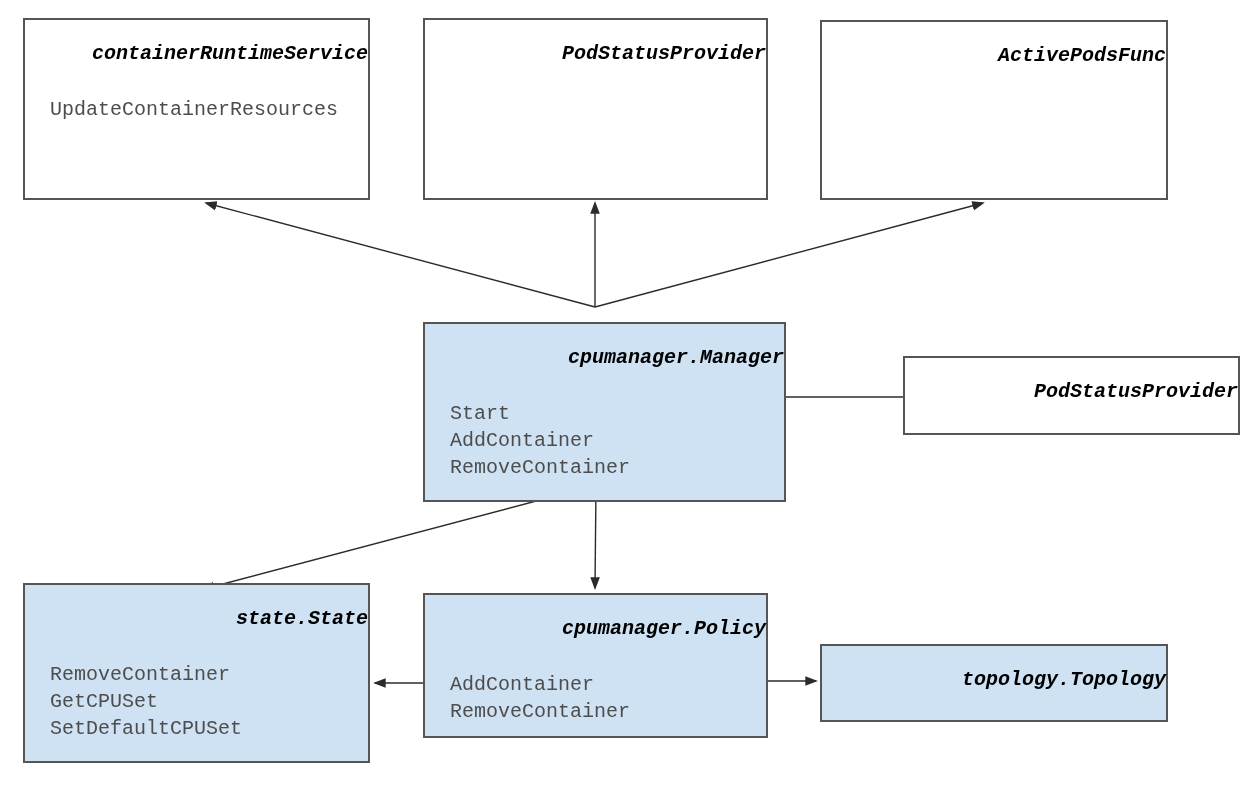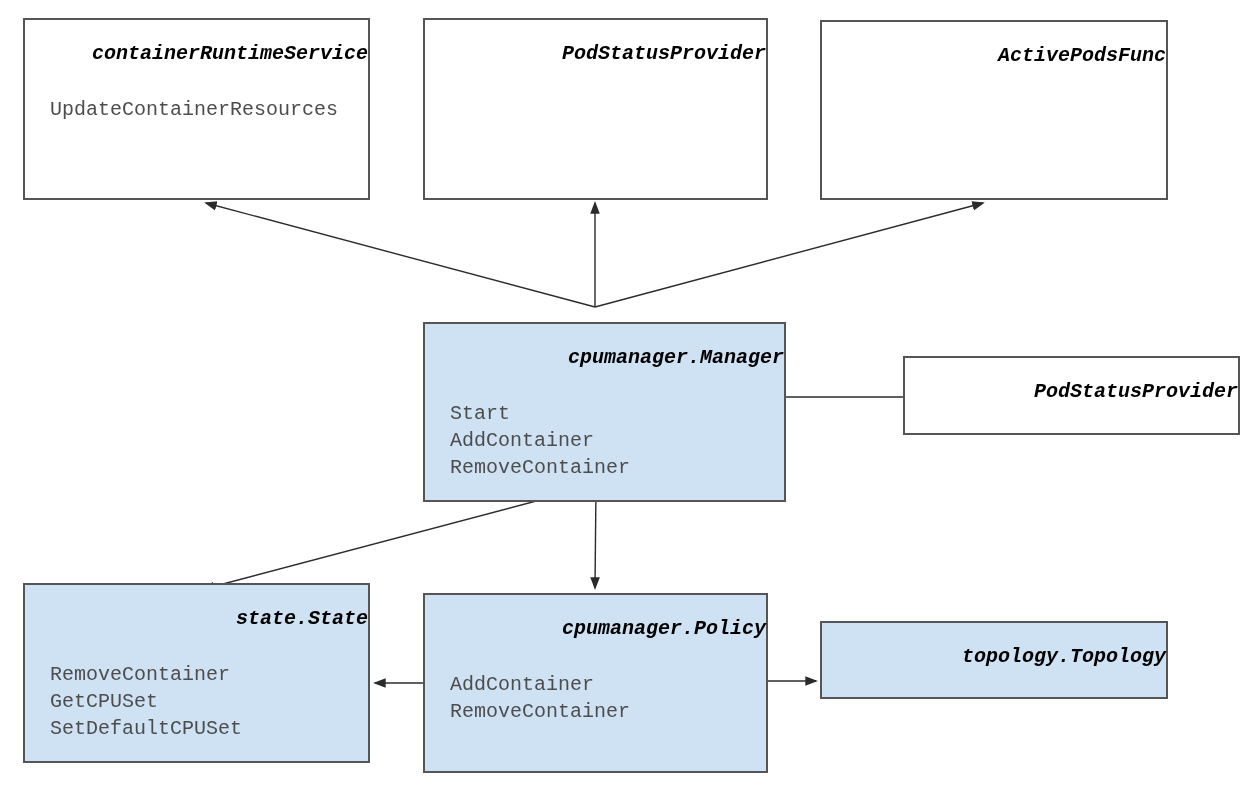--- a/index.html
+++ b/index.html
@@ -106,25 +106,25 @@
 
   <div class="node highlight" style="left:23px; top:583px; width:347px; height:180px;">
     <div class="node-title">state.State</div>
     <div class="node-methods">
       <div class="method">RemoveContainer</div>
       <div class="method">GetCPUSet</div>
       <div class="method">SetDefaultCPUSet</div>
     </div>
   </div>
 
-  <div class="node highlight" style="left:423px; top:593px; width:345px; height:180px;">
+  <div class="node highlight" style="left:423px; top:593px; width:345px; height:145px;">
     <div class="node-title">cpumanager.Policy</div>
     <div class="node-methods">
       <div class="method">AddContainer</div>
       <div class="method">RemoveContainer</div>
     </div>
   </div>
 
-  <div class="node highlight" style="left:820px; top:621px; width:348px; height:78px;">
+  <div class="node highlight" style="left:820px; top:644px; width:348px; height:78px;">
     <div class="node-title">topology.Topology</div>
   </div>
 
 </div>
 
 </body></html>

